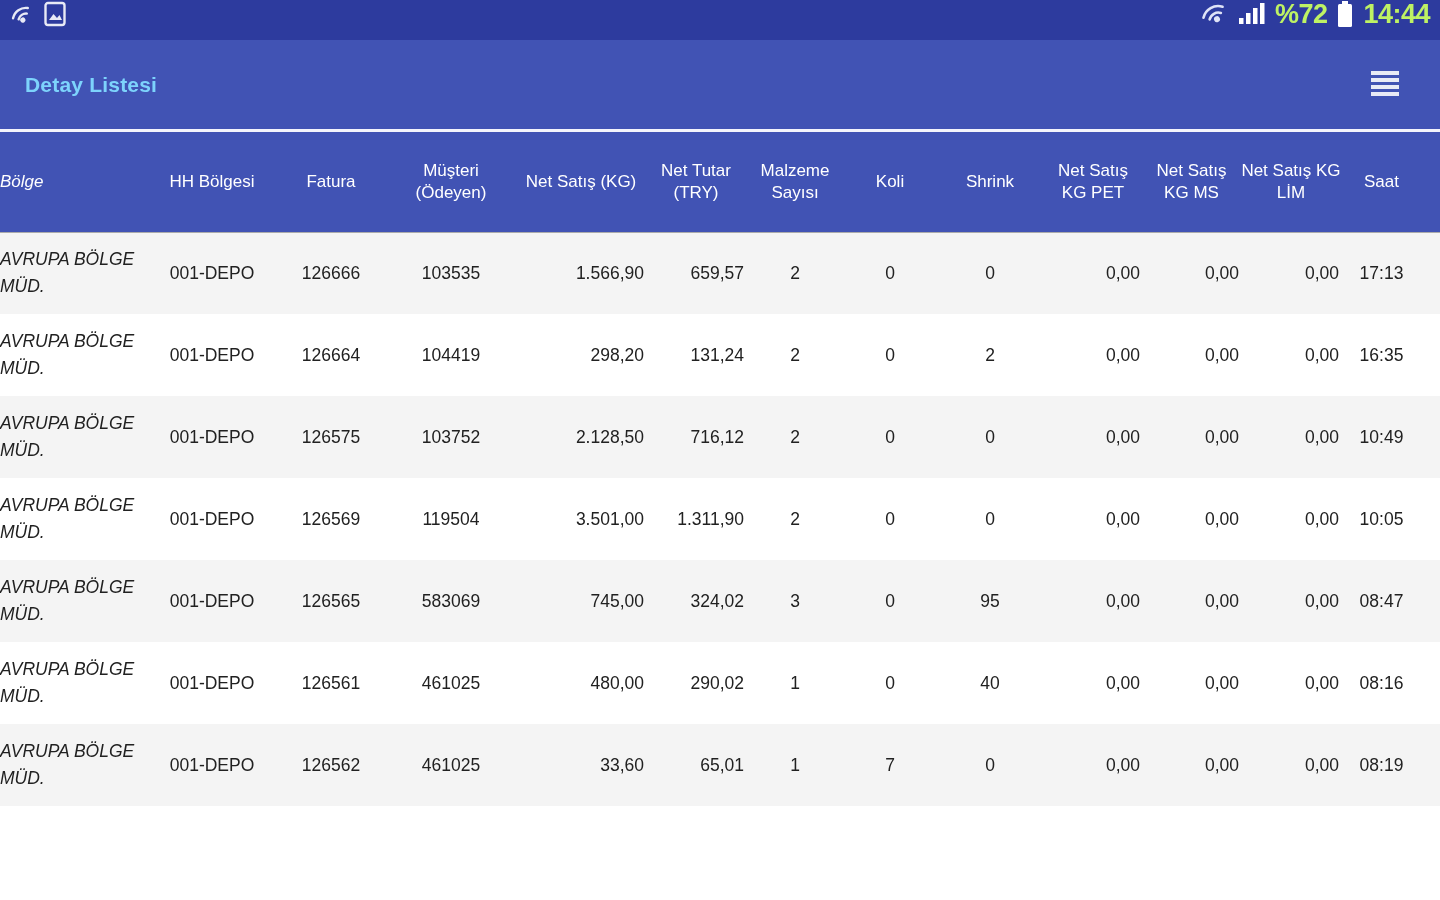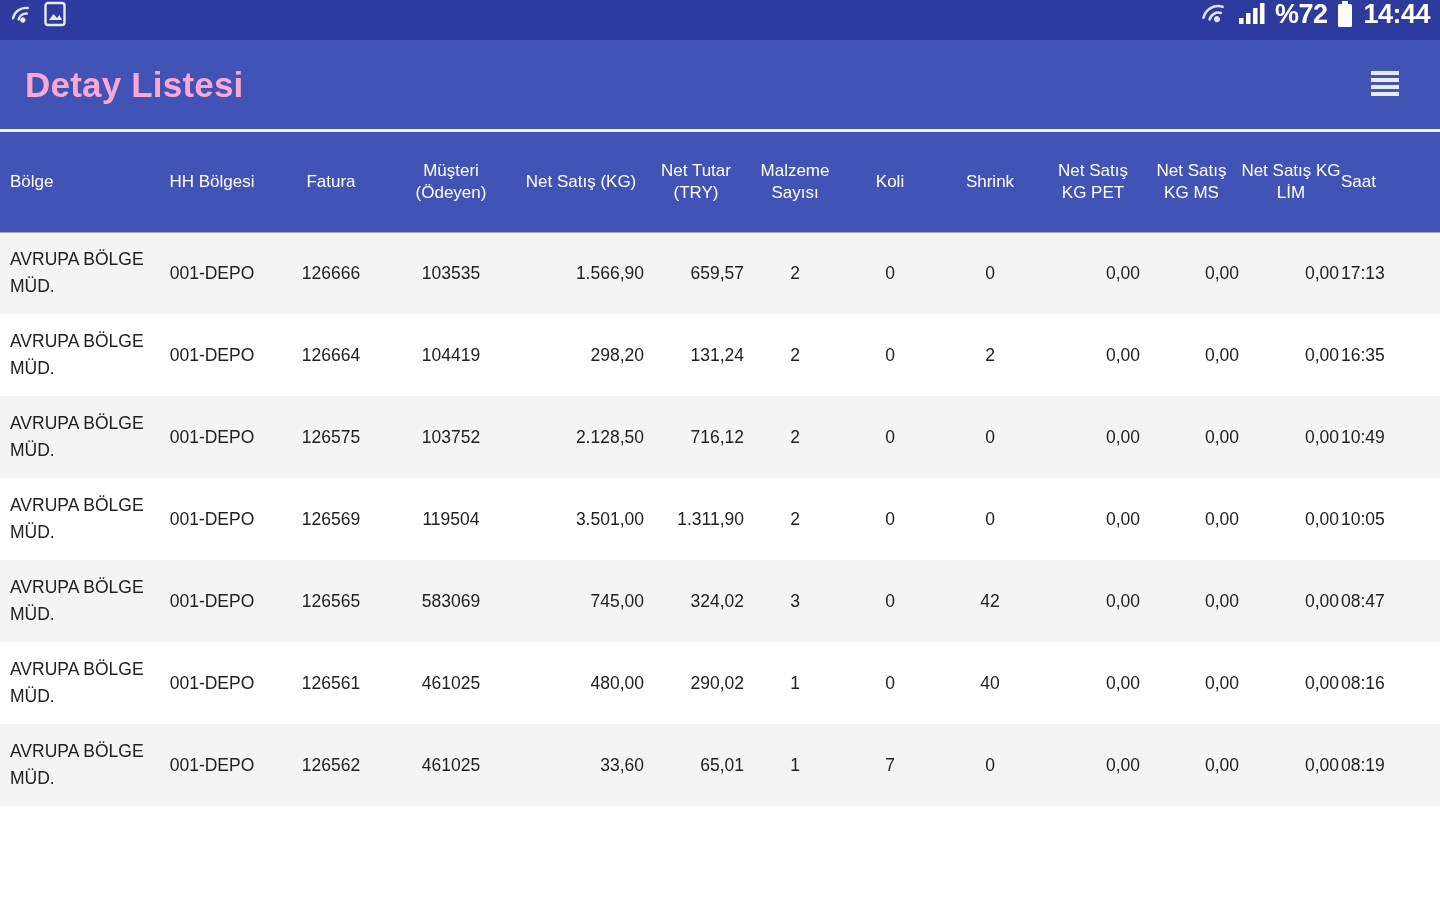--- a/index.html
+++ b/index.html
@@ -12,33 +12,33 @@
     --header-text:#ffffff;
   }
   *{margin:0;padding:0;box-sizing:border-box;}
   html,body{width:1440px;height:900px;overflow:hidden;background:#fff;
     font-family:"Liberation Sans","DejaVu Sans",sans-serif;}
 
   
   .status-bar{
     height:40px;background:var(--status-bar-bg);
     display:flex;align-items:center;justify-content:space-between;
-    padding:0 10px 12px 8px;color:#ffffff;
+    padding:0 10px 12px 8px;color:#bef264;
   }
   .sb-left,.sb-right{display:flex;align-items:center;gap:9px;}
   .sb-text{font-size:27px;font-weight:700;letter-spacing:-0.5px;line-height:40px;}
   .sb-icon{display:block;}
 
   
   .app-bar{
     height:89px;background:var(--app-bar-bg);
     display:flex;align-items:center;justify-content:space-between;
     padding:0 36px 0 25px;
   }
-  .app-title{color:#f9a8d4;font-size:35px;font-weight:700;letter-spacing:0.2px;}
+  .app-title{color:#7dd3fc;font-size:21px;font-weight:700;letter-spacing:0.2px;}
   .menu-btn{background:none;border:none;cursor:pointer;padding:4px;display:block;}
   .separator{height:3px;background:#f3f4fc;}
 
   
   table{width:1440px;border-collapse:collapse;table-layout:fixed;}
   thead th{
     background:var(--header-bg);color:var(--header-text);
     height:100px;font-size:17px;font-weight:400;line-height:22px;
     vertical-align:middle;border-bottom:1px solid rgba(0,0,0,0.18);
   }
@@ -52,32 +52,32 @@
   
   th:nth-child(1){width:148px;} th:nth-child(2){width:128px;}
   th:nth-child(3){width:110px;} th:nth-child(4){width:130px;}
   th:nth-child(5){width:130px;} th:nth-child(6){width:100px;}
   th:nth-child(7){width:98px;}  th:nth-child(8){width:92px;}
   th:nth-child(9){width:108px;} th:nth-child(10){width:98px;}
   th:nth-child(11){width:99px;margin-top:20px;} th:nth-child(12){width:100px;margin-top:43px;}
   th:nth-child(13){width:99px;}
 
   
-  th:nth-child(1),td:nth-child(1){text-align:left;padding-left:10px;}
+  th:nth-child(1),td:nth-child(1){text-align:left;padding-left:0;font-style:italic;}
   th:nth-child(2),td:nth-child(2),
   th:nth-child(3),td:nth-child(3),
   th:nth-child(4),td:nth-child(4),
   th:nth-child(7),td:nth-child(7),
   th:nth-child(8),td:nth-child(8),
   th:nth-child(9),td:nth-child(9){text-align:center;}
   td:nth-child(5),td:nth-child(6),
   td:nth-child(10),td:nth-child(11),td:nth-child(12){text-align:right;padding-right:2px;}
   th:nth-child(5),th:nth-child(6),
   th:nth-child(10),th:nth-child(11),th:nth-child(12){text-align:center;}
-  th:nth-child(13),td:nth-child(13){text-align:left;padding-right:18px;}
+  th:nth-child(13),td:nth-child(13){text-align:center;padding-right:18px;}
 </style>
 </head>
 <body>
 
 <div class="status-bar">
   <div class="sb-left">
     <svg class="sb-icon" width="26" height="26" viewBox="0 0 26 26">
       <g fill="none" stroke="#e8eaf6" stroke-width="2.4" stroke-linecap="round" transform="rotate(-35 13 13)">
         <path d="M4 12 a13 13 0 0 1 18 0"></path>
         <path d="M8 16 a8 8 0 0 1 10 0"></path>
@@ -206,21 +206,21 @@
       </tr>
       <tr>
         <td>AVRUPA BÖLGE MÜD.</td>
         <td>001-DEPO</td>
         <td>126565</td>
         <td>583069</td>
         <td>745,00</td>
         <td>324,02</td>
         <td>3</td>
         <td>0</td>
-        <td>42</td>
+        <td>95</td>
         <td>0,00</td>
         <td>0,00</td>
         <td>0,00</td>
         <td>08:47</td>
       </tr>
       <tr>
         <td>AVRUPA BÖLGE MÜD.</td>
         <td>001-DEPO</td>
         <td>126561</td>
         <td>461025</td>

